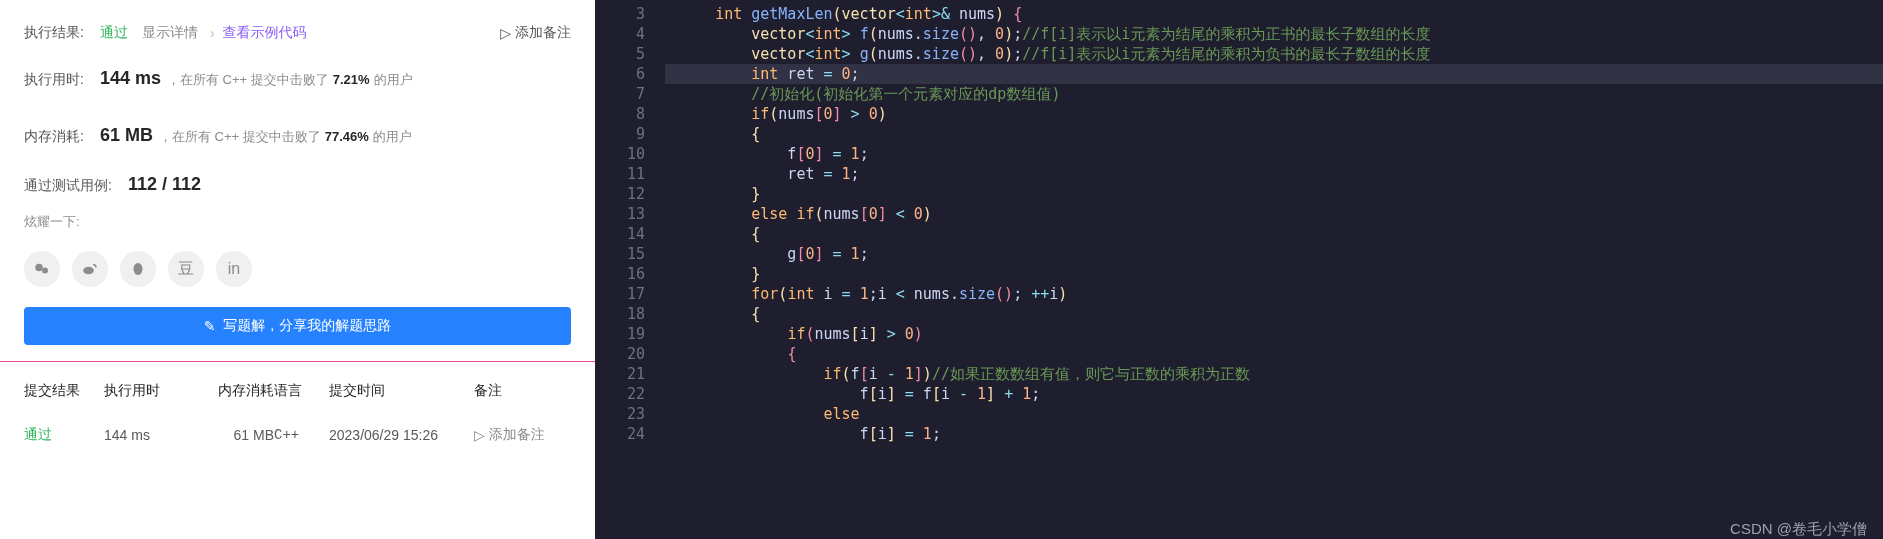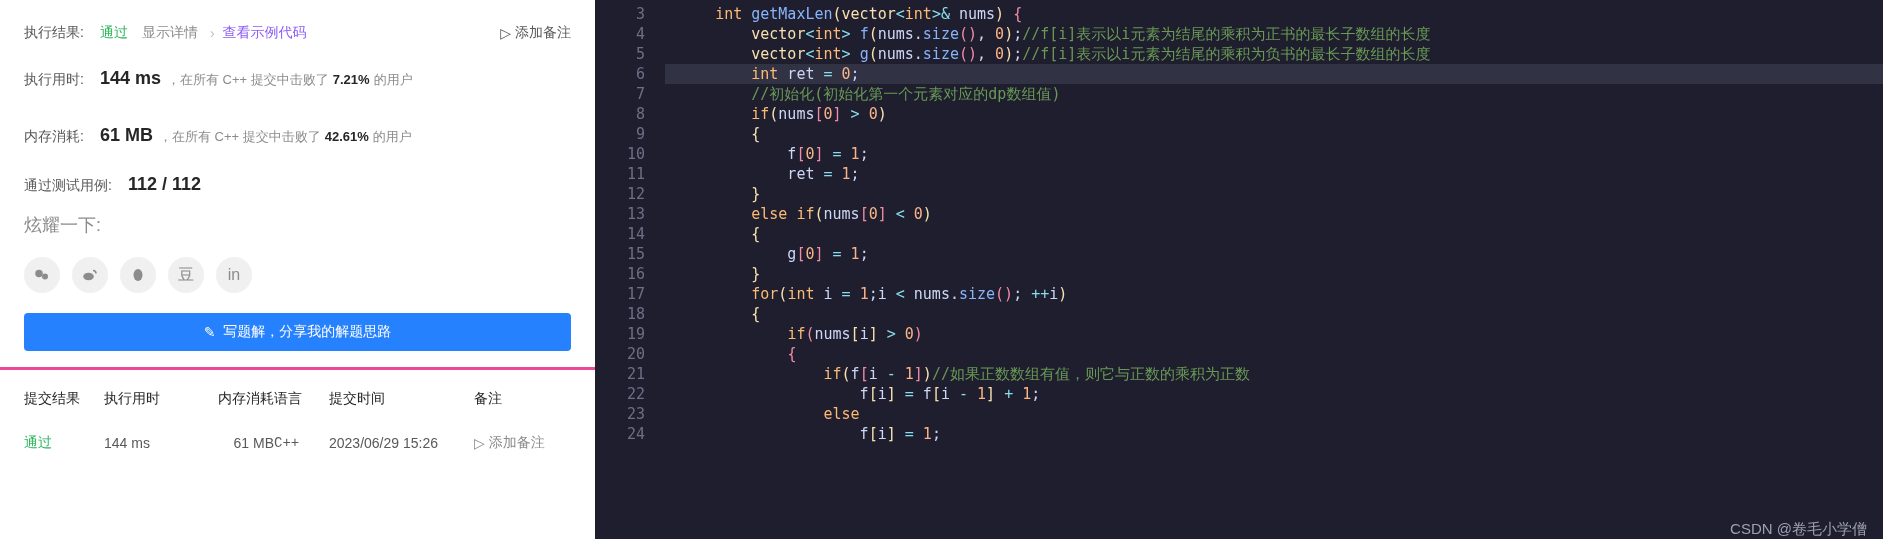--- a/index.html
+++ b/index.html
@@ -1,32 +1,32 @@
 <!DOCTYPE html>
 <html><head>
 <meta charset="utf-8">
 <style>
 * { margin: 0; padding: 0; box-sizing: border-box; }
 body { font-family: -apple-system, "Helvetica Neue", Arial, sans-serif; background: #fff; width: 1883px; height: 539px; overflow: hidden; display: flex; }
 .left-panel { width: 595px; background: #fff; padding: 0; font-size: 14px; color: #262626; }
-.result-card { padding: 24px 24px 16px 24px; border-bottom: 3px solid #ec4899; }
+.result-card { padding: 24px 24px 16px 24px; border-bottom: 1px solid #ec4899; }
 .result-row { display: flex; align-items: center; margin-bottom: 18px; gap: 8px; }
 .result-label { color: #595959; margin-right: 8px; }
 .pass-badge { color: #2db55d; }
 .show-detail { color: #8c8c8c; margin-left: 6px; }
 .expand-arrow { color: #bfbfbf; margin-left: 4px; }
 .sample-link { color: #8b5cf6; }
 .add-note { color: #595959; margin-left: auto; display: flex; align-items: center; gap: 4px; }
 .stat-row { display: flex; align-items: baseline; margin-bottom: 18px; color: #595959; font-size: 14px; }
 .stat-label { margin-right: 16px; }
 .stat-val { font-size: 18px; font-weight: 600; color: #262626; margin-right: 6px; }
 .stat-text { font-size: 13px; color: #8c8c8c; }
 .stat-pct { font-size: 13px; font-weight: 600; color: #262626; margin: 12px 4px; }
 .brag-row { display: flex; align-items: center; gap: 12px; margin: 16px 0 20px 0; }
-.brag-label { color: #8c8c8c; font-size: 18px; }
+.brag-label { color: #8c8c8c; font-size: 13px; }
 .share-icon { width: 36px; height: 36px; border-radius: 50%; background: #f0f0f0; display: flex; align-items: center; justify-content: center; color: #8c8c8c; font-size: 16px; }
 .write-btn { background: #2681ff; color: #fff; border: none; width: 100%; padding: 10px; border-radius: 4px; font-size: 14px; display: flex; align-items: center; justify-content: center; gap: 8px; }
 .table-section { padding: 20px 24px 0 24px; }
 .table-header { display: flex; color: #262626; font-size: 14px; font-weight: 500; padding-bottom: 16px; }
 .table-row { display: flex; color: #595959; font-size: 14px; align-items: center; padding: 10px 0; }
 .col-result { width: 80px; }
 .col-time { width: 85px; }
 .col-mem { width: 85px; text-align: right; }
 .col-lang { width: 55px; font-family: Liberation Mono, monospace; }
 .col-date { width: 145px; }
@@ -70,21 +70,21 @@
       <span class="stat-label">执行用时:</span>
       <span class="stat-val">144 ms</span>
       <span class="stat-text">，在所有 C++ 提交中击败了</span>
       <span class="stat-pct">7.21%</span>
       <span class="stat-text">的用户</span>
     </div>
     <div class="stat-row">
       <span class="stat-label">内存消耗:</span>
       <span class="stat-val">61 MB</span>
       <span class="stat-text">，在所有 C++ 提交中击败了</span>
-      <span class="stat-pct">42.61%</span>
+      <span class="stat-pct">77.46%</span>
       <span class="stat-text">的用户</span>
     </div>
     <div class="stat-row">
       <span class="stat-label">通过测试用例:</span>
       <span class="stat-val">112 / 112</span>
     </div>
     <div class="brag-row">
       <span class="brag-label">炫耀一下:</span>
     </div>
     <div class="brag-row">

